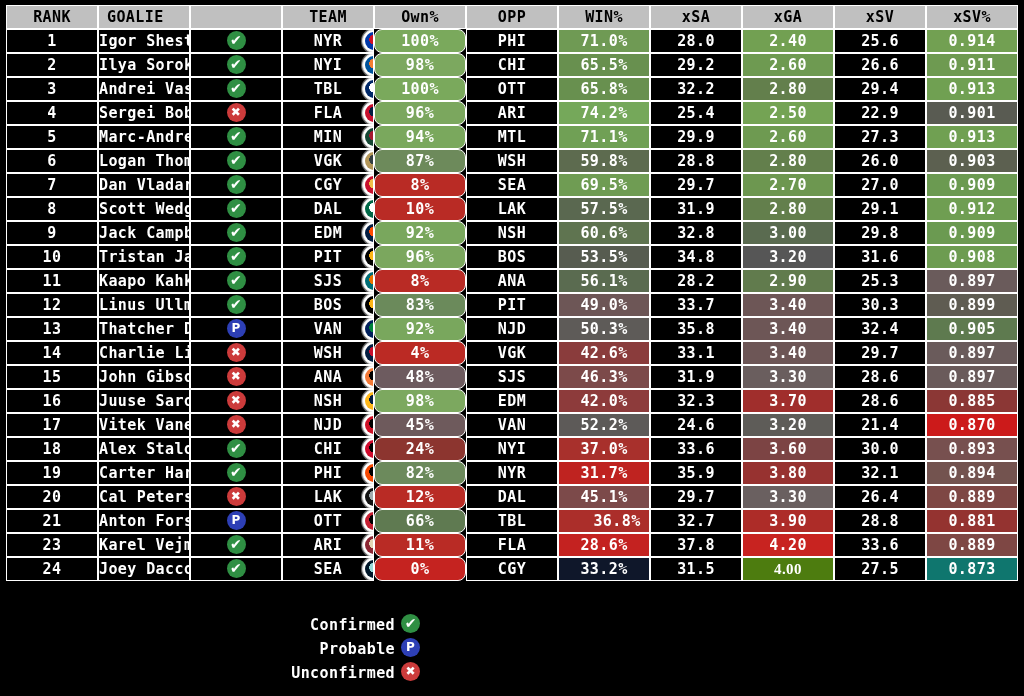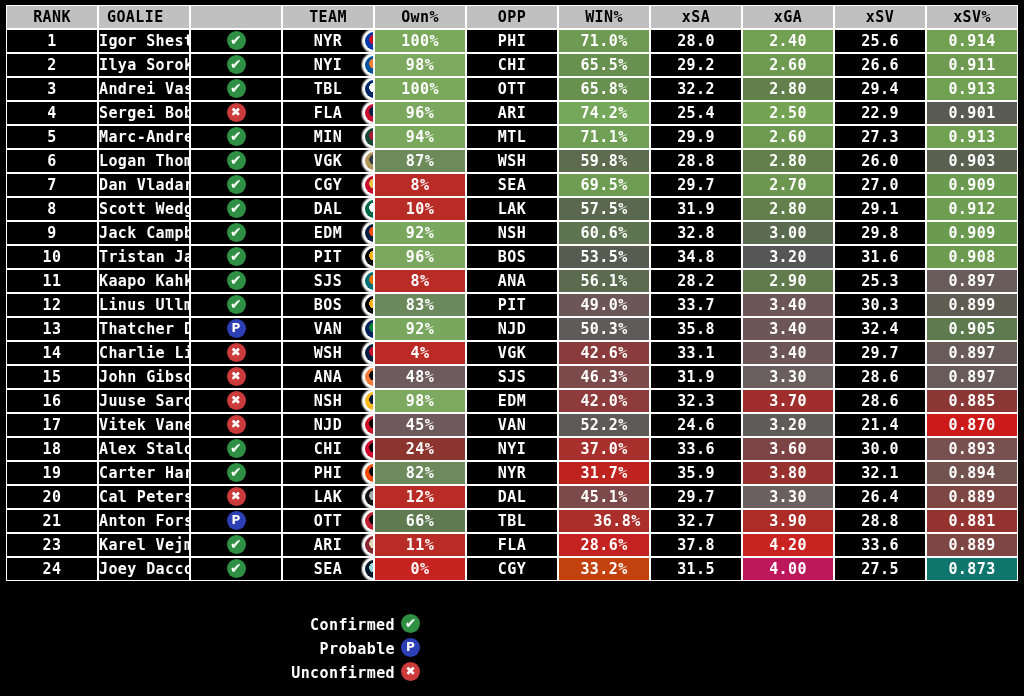--- a/index.html
+++ b/index.html
@@ -34,21 +34,21 @@
     height:22px;line-height:22px;
     letter-spacing:1px;
   }
   thead th.hgoalie{text-align:left;padding-left:8px;}
   thead th.hblank{background:#c0c0c0;}
 
   td.rank{background:#000;color:#fff;width:62px;}
   td.goalie{background:#000;color:#fff;text-align:left;padding-left:8px;width:200px;letter-spacing:0.2px;}
   td.status{background:#000;width:30px;position:relative;padding:0;}
   td.team{background:#000;color:#fff;width:66px;text-align:left;padding-left:6px;position:relative;}
-  td.own{width:76px;}
+  td.own{width:76px;border-radius:8px;}
   td.opp{background:#000;color:#fff;width:82px;}
   td.win{width:104px;}
   td.xsa{background:#000;color:#fff;width:100px;}
   td.xga{width:100px;}
   td.xsv{background:#000;color:#fff;width:100px;}
   td.xsvp{width:102px;}
 
   
   .badge{
     display:inline-block;width:19px;height:19px;border-radius:50%;
@@ -447,23 +447,23 @@
         </tr>
         <tr>
           <td class="rank">24</td>
           <td class="goalie">Joey Daccord</td>
           <td class="status"><span class="badge confirmed" title="Confirmed"><span class="gl">✔</span></span></td>
           <td class="team"><span>SEA</span><span class="logo">
               <span class="inner" style="background: radial-gradient(circle at 50% 42%, rgb(153, 217, 217) 0px, rgb(153, 217, 217) 34%, rgb(0, 22, 40) 36%, rgb(0, 22, 40) 100%);"></span>
             </span></td>
           <td class="own" style="background: rgb(197, 35, 32);">0%</td>
           <td class="opp">CGY</td>
-          <td class="win" style="background: #c2410c; margin-left: 44px;">33.2%</td>
+          <td class="win" style="background: #0f172a; margin-left: 44px;">33.2%</td>
           <td class="xsa">31.5</td>
-          <td class="xga" style="background: #be185d;">4.00</td>
+          <td class="xga" style="background: #4d7c0f; font-family: Liberation Serif, serif;">4.00</td>
           <td class="xsv">27.5</td>
           <td class="xsvp" style="background: #0f766e;">0.873</td>
         </tr>
       </tbody>
   </table>
 
   <div id="legend">
       <div class="legrow"><span class="lbl">Confirmed</span><span class="badge confirmed"><span class="gl">✔</span></span></div>
       <div class="legrow"><span class="lbl">Probable</span><span class="badge probable"><span class="gl">P</span></span></div>
       <div class="legrow"><span class="lbl">Unconfirmed</span><span class="badge unconfirmed"><span class="gl">✖</span></span></div>

